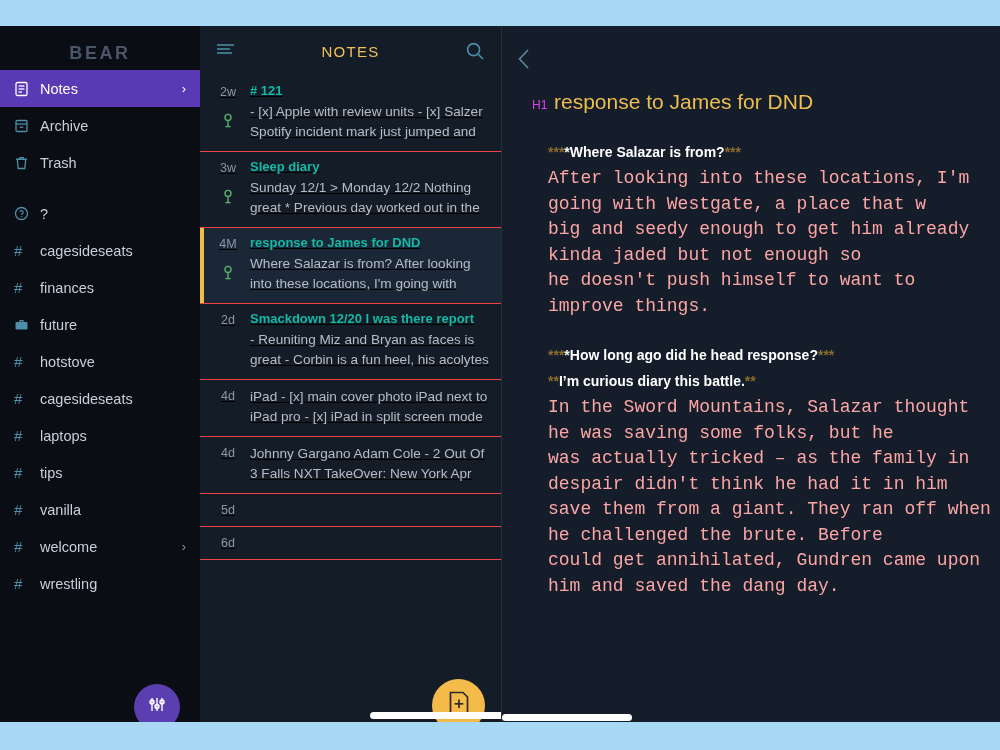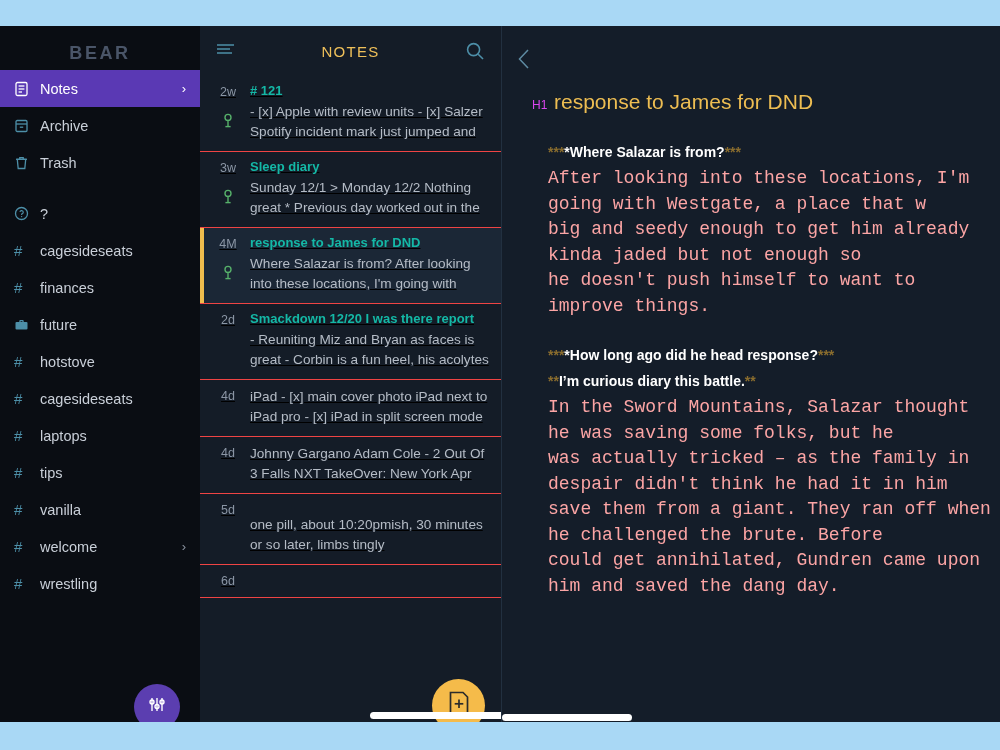--- a/index.html
+++ b/index.html
@@ -364,23 +364,20 @@
         </div>
         <div class="note-body">
           <div class="note-snip">Johnny Gargano Adam Cole - 2 Out Of 3 Falls NXT TakeOver: New York Apr 5th W…</div>
         </div>
       </div>
 
       <div class="note">
         <div class="note-gutter">
           <span class="note-age">5d</span>
         </div>
-        <div class="note-body">
-          <div class="note-snip" style="margin-top:14px">one pill, about 10:20pmish, 30 minutes or so later, limbs tingly</div>
-        </div>
       </div>
 
       <div class="note">
         <div class="note-gutter">
           <span class="note-age">6d</span>
         </div>
         <div class="note-body">
         </div>
       </div>
 

